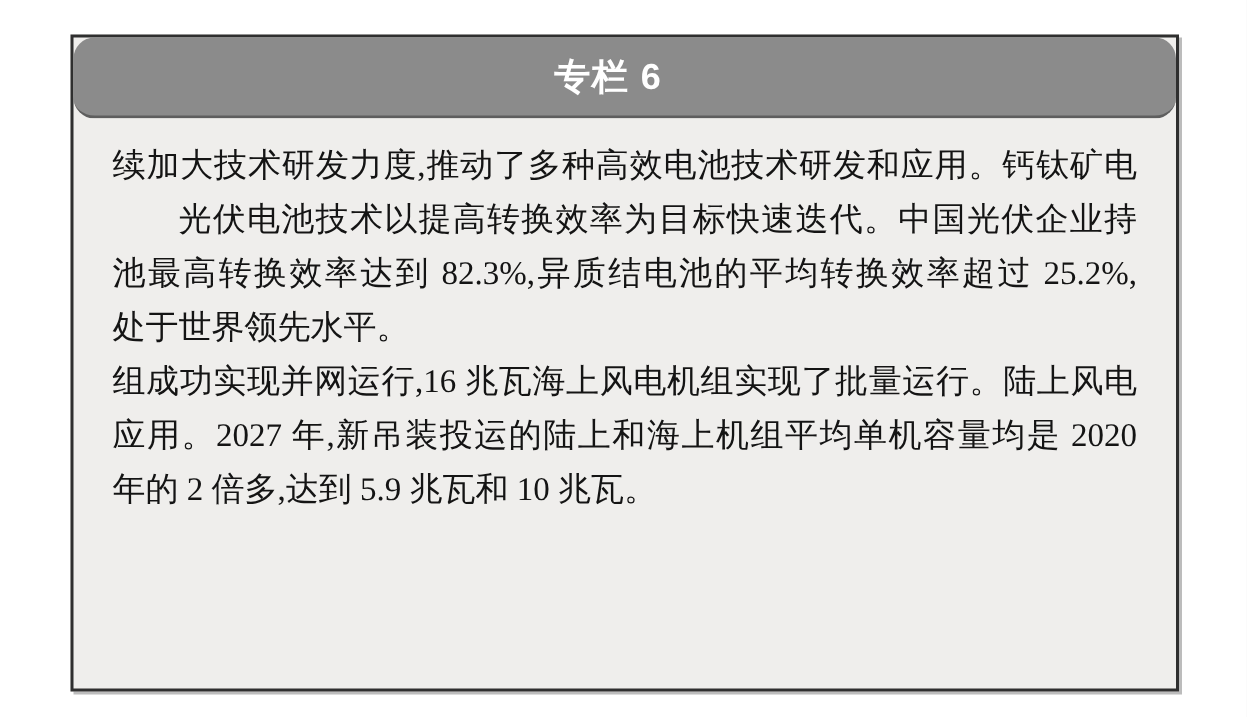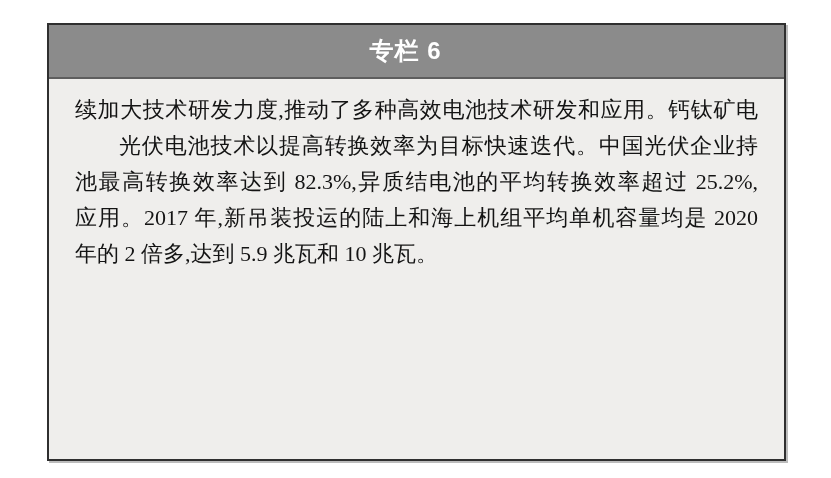--- a/index.html
+++ b/index.html
@@ -29,20 +29,21 @@
     background: var(--header-bg);
     border-bottom: 2px solid #5e5e5e;
     display: flex;
     align-items: center;
     justify-content: center;
     color: var(--header-text);
     font-family: "Liberation Sans", "DejaVu Sans", sans-serif;
     font-weight: bold;
     font-size: 24px;
     letter-spacing: 1px;
+    border-radius: 14px;
   }
   .panel-header .col-label { margin-right: 22px; }
   .panel-body {
     padding: 13px 26px 0 26px;
     color: var(--text-color);
     font-size: 22px;
     line-height: 36px;
   }
   .line {
     text-align: justify;
@@ -58,16 +59,18 @@
 
 <div class="panel">
   <div class="panel-header">
     <span class="col-label">专栏 6</span>
   </div>
   <div class="panel-body">
 
   <div class="line">续加大技术研发力度,推动了多种高效电池技术研发和应用。钙钛矿电</div>
       <div class="line first">光伏电池技术以提高转换效率为目标快速迭代。中国光伏企业持</div>
       <div class="line">池最高转换效率达到 82.3%,异质结电池的平均转换效率超过 25.2%,</div>
-      <div class="line">应用。2017 年,新吊装投运的陆上和海上机组平均单机容量均是 2020</div>
+      <div class="line last">处于世界领先水平。</div>
+      <div class="line">组成功实现并网运行,16 兆瓦海上风电机组实现了批量运行。陆上风电</div>
+      <div class="line">应用。2027 年,新吊装投运的陆上和海上机组平均单机容量均是 2020</div>
       <div class="line last">年的 2 倍多,达到 5.9 兆瓦和 10 兆瓦。</div>
     </div>
 </div>
 
 </body></html>

